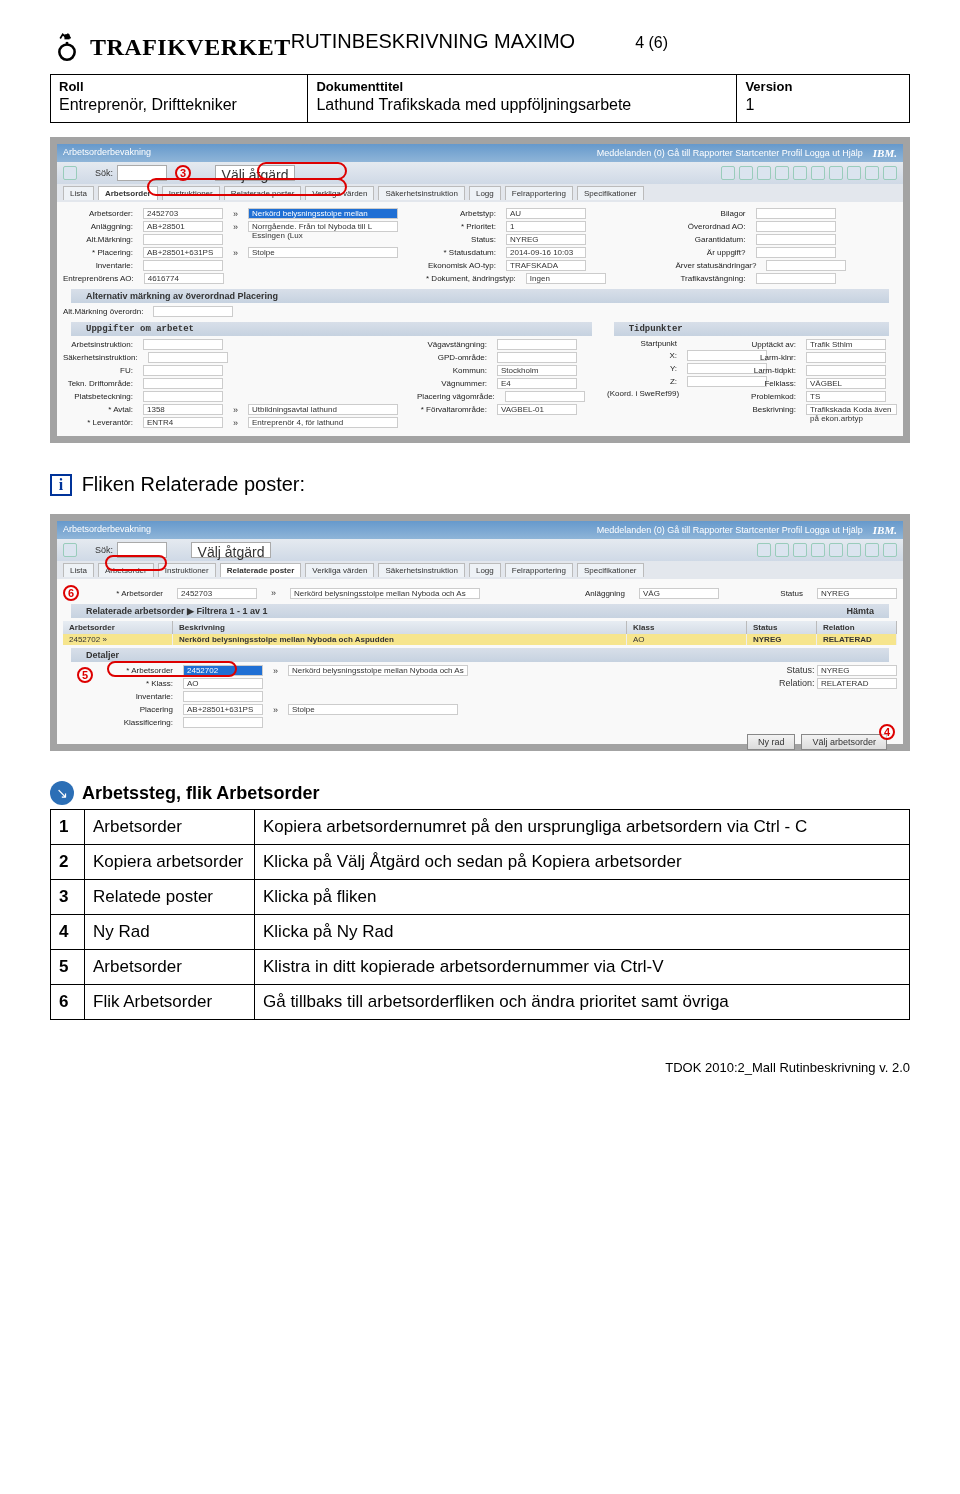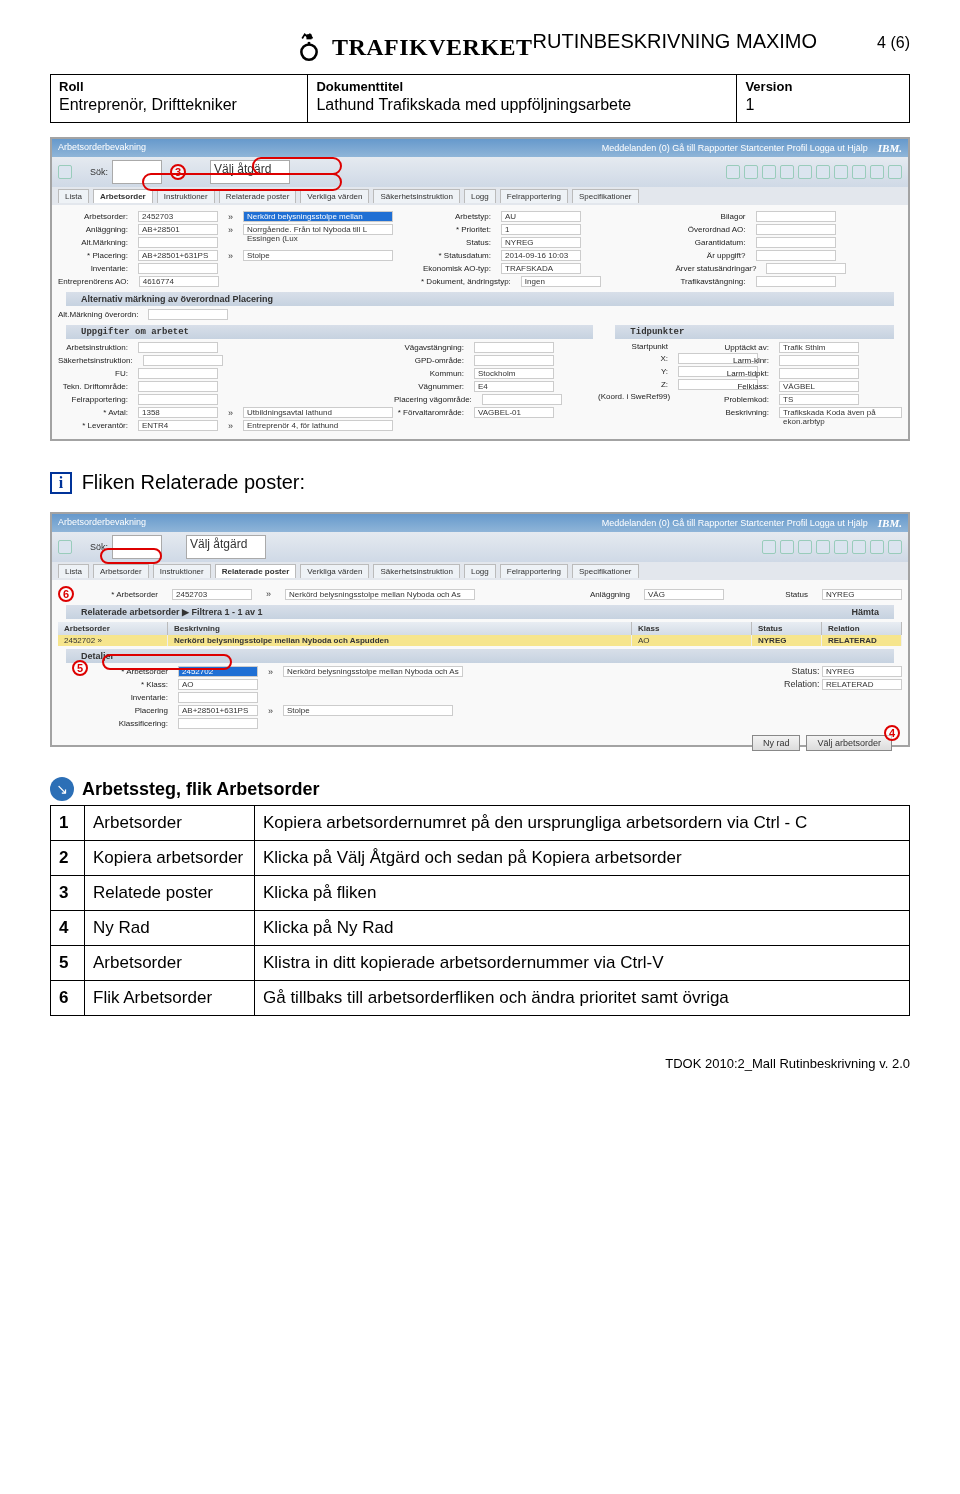--- a/index.html
+++ b/index.html
@@ -1,35 +1,35 @@
 <!DOCTYPE html>
 <html><head>
 <meta charset="utf-8">
 <style>
   * { box-sizing: border-box; margin: 0; padding: 0; }
   body { font-family: Arial, sans-serif; background: #fff; width: 960px; font-size: 13px; color: #000; }
   .page { padding: 30px 50px 30px 50px; }
-  .header { display: flex; justify-content: flex-end; align-items: flex-start; margin-bottom: 10px; }
+  .header { display: flex; justify-content: flex-start; align-items: flex-start; margin-bottom: 10px; }
   .logo { display: flex; align-items: center; gap: 6px; }
   .logo-svg { width: 34px; height: 34px; }
   .logo-text { font-family: Georgia, serif; font-size: 24px; font-weight: bold; letter-spacing: 0.5px; }
   .header-title { font-size: 20px; font-weight: normal; margin-right: 20px; }
   .page-num { font-size: 16px; }
   .meta-box { border: 1px solid #000; margin-top: 6px; display: flex; }
   .meta-col { padding: 4px 8px 8px 8px; border-right: 1px solid #000; }
   .meta-col:last-child { border-right: none; }
   .meta-col1 { width: 50%; }
   .meta-col2 { width: 30%; }
   .meta-col3 { width: 20%; }
   .meta-label { font-size: 13px; font-weight: bold; }
   .meta-val { font-size: 16px; margin-top: 2px; }
-  .screenshot { margin-top: 18px; border: 2px solid #a3a3a3; font-size: 9px; color: #333; background: #0f172a; }
+  .screenshot { margin-top: 18px; border: 7px solid #a3a3a3; font-size: 9px; color: #333; background: #0f172a; }
   .ss-titlebar { background: linear-gradient(#6699cc,#8fb5d8); color: #fff; padding: 3px 6px; font-size: 9px; display: flex; justify-content: space-between; }
   .ss-toolbar { background: linear-gradient(#e5eaf0,#cfd9e6); padding: 3px 6px; display: flex; gap: 4px; align-items: center; font-size: 9px; }
-  .ss-field { background: #fff; border: 1px solid #aaa; padding: 1px 3px; font-size: 12px; min-width: 50px; display: inline-block; height: 24px; }
+  .ss-field { background: #fff; border: 1px solid #aaa; padding: 1px 3px; font-size: 14px; min-width: 50px; display: inline-block; height: 16px; text-align: center; }
   .ss-btn { display: inline-block; width: 14px; height: 14px; background: #dbe4ef; border: 1px solid #9cb; border-radius: 2px; }
   .ss-tabs { background: #e3e7ed; padding: 2px 6px; display: flex; gap: 4px; font-size: 8px; }
   .ss-tab { padding: 2px 6px; background: #eef2f6; border: 1px solid #bbb; border-bottom: none; }
   .ss-tab.active { background: #fff; font-weight: bold; }
   .ss-body { background: #f9f9f9; padding: 6px; }
   .ss-row { display: flex; gap: 10px; margin-bottom: 2px; align-items: center; }
   .ss-label { font-size: 8px; color: #222; min-width: 70px; text-align: right; }
   .ss-val { background: #fff; border: 1px solid #ccc; font-size: 8px; padding: 0px 3px; min-width: 80px; height: 11px; display: inline-block; }
   .ss-section-head { background: linear-gradient(#d8dfe9,#c6d2e0); padding: 2px 15px; font-size: 9px; font-weight: bold; margin: 3px 8px; }
   .ss-cols3 { display: flex; gap: 28px; }
@@ -218,40 +218,40 @@
       </div>
       <div class="ss-section-head">Alternativ märkning av överordnad Placering</div>
       <div class="ss-row">
           <span class="ss-label">Alt.Märkning överordn:</span>
           <span class="ss-val"></span>
         </div>
       <div style="display:flex;gap:6px;font-family:Liberation Mono, monospace;">
         <div class="ss-section-head" style="flex:2">Uppgifter om arbetet</div>
         <div class="ss-section-head" style="flex:1">Tidpunkter</div>
       </div>
-      <div style="display:flex;gap:1px;">
+      <div style="display:flex;gap:19px;">
         <div style="flex:1" id="ss1-work-left">
             <div class="ss-row">
               <span class="ss-label">Arbetsinstruktion:</span>
               <span class="ss-val"></span>
             </div>
             <div class="ss-row">
               <span class="ss-label">Säkerhetsinstruktion:</span>
               <span class="ss-val"></span>
             </div>
             <div class="ss-row">
               <span class="ss-label">FU:</span>
               <span class="ss-val"></span>
             </div>
             <div class="ss-row">
               <span class="ss-label">Tekn. Driftområde:</span>
               <span class="ss-val"></span>
             </div>
             <div class="ss-row">
-              <span class="ss-label">Felrapportering:</span>
+              <span class="ss-label">Platsbeteckning:</span>
               <span class="ss-val"></span>
             </div>
             <div class="ss-row">
               <span class="ss-label">* Avtal:</span>
               <span class="ss-val">1358</span>
               <span> » </span>
               <span class="ss-val" style="min-width: 150px;">Utbildningsavtal lathund</span>
             </div>
             <div class="ss-row">
               <span class="ss-label">* Leverantör:</span>

